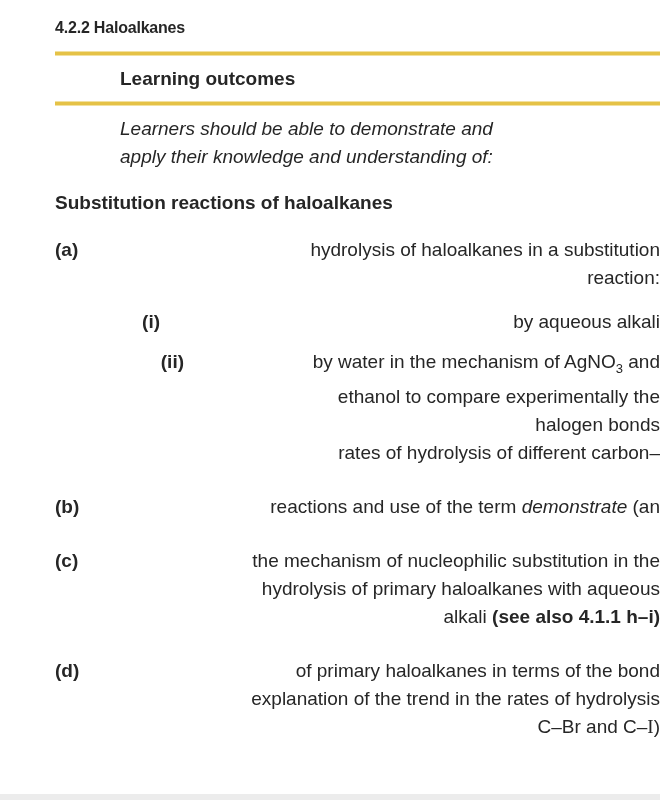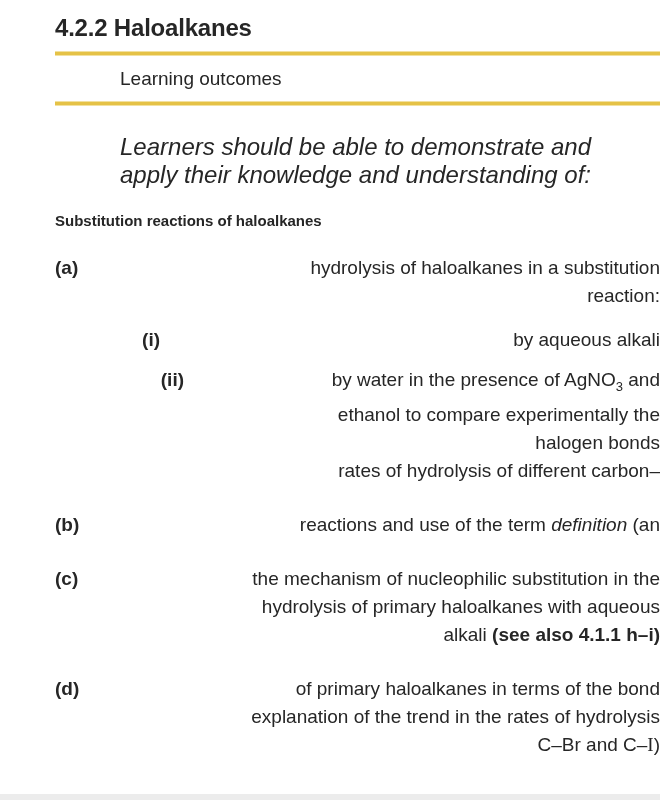--- a/index.html
+++ b/index.html
@@ -1,31 +1,31 @@
 <!DOCTYPE html>
 <html style="--accent: #e5c247; --ink: #262626;"><head>
 <meta charset="utf-8">
 <style>
   :root { --accent:#e5c247; --ink:#262626; }
   * { margin:0; padding:0; box-sizing:border-box; }
   html,body { width:660px; height:800px; background:#ffffff; overflow:hidden; }
   body { font-family:"Liberation Sans", sans-serif; color:var(--ink); position:relative; }
   .page { padding:15px 0 0 55px; }
 
-  .title { font-size:24px; font-weight:bold; line-height:26px; letter-spacing:-0.2px; }
+  .title { font-size:16px; font-weight:bold; line-height:26px; letter-spacing:-0.2px; }
 
   .rule { height:3px; background:var(--accent); margin-top:11px;
           box-shadow:0 -1px 0 #f2e1a0, 0 1px 0 #f2e1a0; }
 
-  .lo-header { margin:13px 0 4px 65px; font-size:19px; font-weight:normal; line-height:21px; }
+  .lo-header { margin:13px 0 4px 65px; font-size:19px; font-weight:bold; line-height:21px; }
   .rule2 { margin-top:13px; }
 
-  .intro { margin:28px 0 0 65px; font-style:italic; font-size:24px; line-height:29px; }
+  .intro { margin:10px 0 0 65px; font-style:italic; font-size:19px; line-height:29px; }
 
-  .subheading { margin-top:21px; font-size:15px; font-weight:bold; line-height:21px; }
+  .subheading { margin-top:21px; font-size:19px; font-weight:bold; line-height:21px; }
 
   .items { margin-top:23px; font-size:19px; }
   .item { display:flex; }
   .item + .item { margin-top:26px; }
   .item-label { width:65px; flex:0 0 65px; font-weight:bold; line-height:28px; }
   .item-body { flex:1;text-align:right; }
   .tline { line-height:28px; white-space:nowrap; }
 
   .subitems { margin-top:16px; }
   .subitem { display:flex; margin-left:-7px; }
@@ -65,33 +65,33 @@
           <div class="subitems">
             <div class="subitem">
               <div class="sub-label">(i)</div>
               <div class="item-body">
                 <div class="tline"><span>by aqueous alkali</span></div>
               </div>
             </div>
             <div class="subitem">
               <div class="sub-label">(ii)</div>
               <div class="item-body">
-                <div class="tline"><span>by water in the presence of AgNO</span><span class="seg-sub">3</span><span> and</span></div>
+                <div class="tline"><span>by water in the mechanism of AgNO</span><span class="seg-sub">3</span><span> and</span></div>
                 <div class="tline"><span>ethanol to compare experimentally the</span></div>
                 <div class="tline"><span>halogen bonds</span></div>
                 <div class="tline"><span>rates of hydrolysis of different carbon–</span></div>
               </div>
             </div>
           </div>
         </div>
       </div>
       <div class="item">
         <div class="item-label">(b)</div>
         <div class="item-body">
-          <div class="tline"><span>reactions and use of the term </span><span class="seg-i">definition</span><span> (an</span></div>
+          <div class="tline"><span>reactions and use of the term </span><span class="seg-i">demonstrate</span><span> (an</span></div>
         </div>
       </div>
       <div class="item">
         <div class="item-label">(c)</div>
         <div class="item-body">
           <div class="tline"><span>the mechanism of nucleophilic substitution in the</span></div>
           <div class="tline"><span>hydrolysis of primary haloalkanes with aqueous</span></div>
           <div class="tline"><span>alkali </span><span class="seg-b">(see also 4.1.1 h–i)</span></div>
         </div>
       </div>

